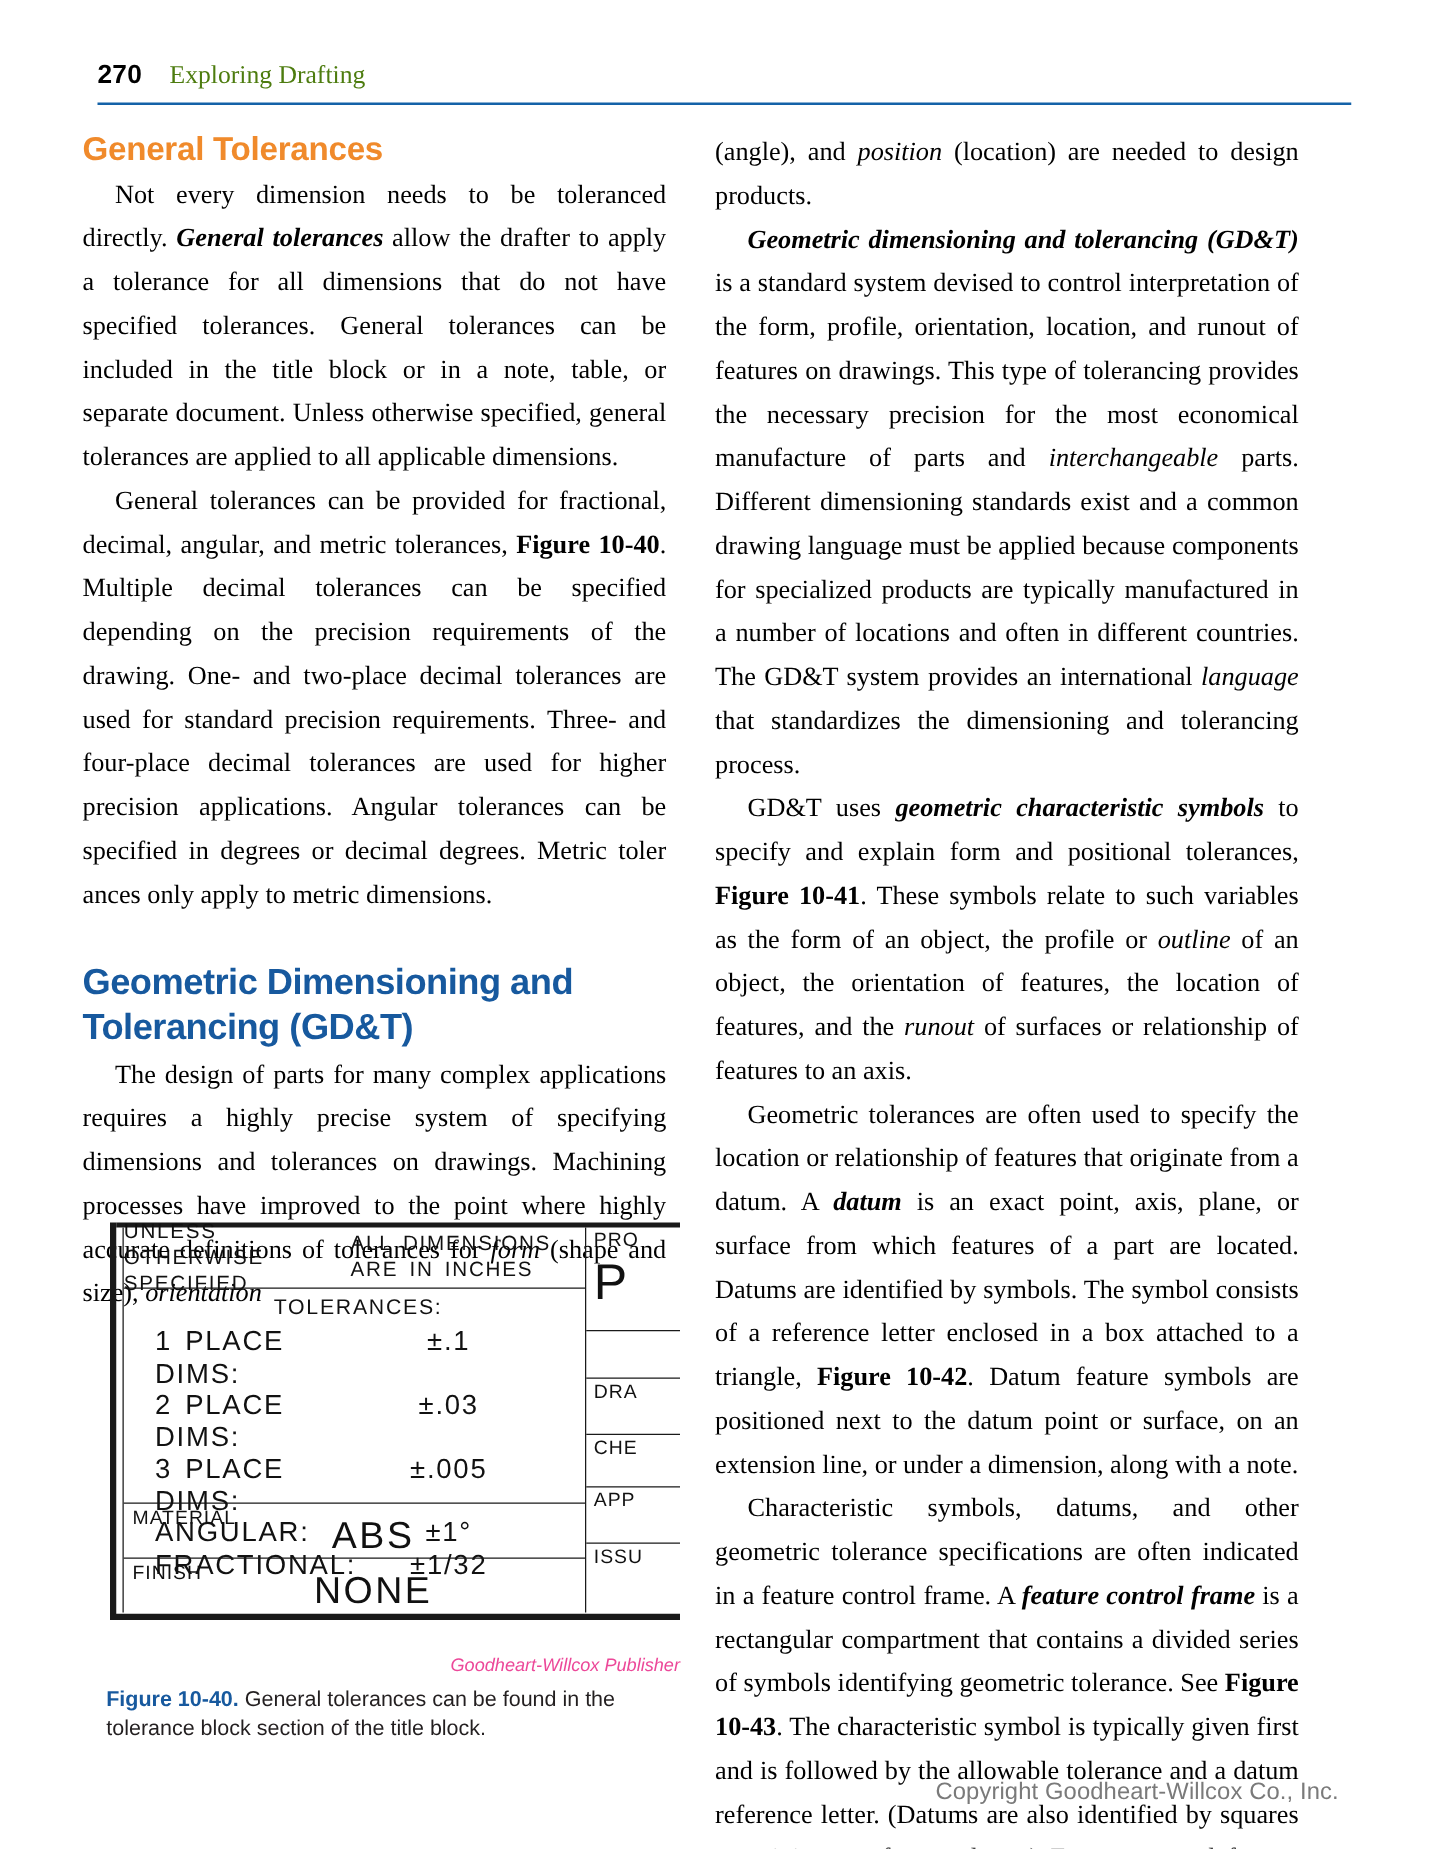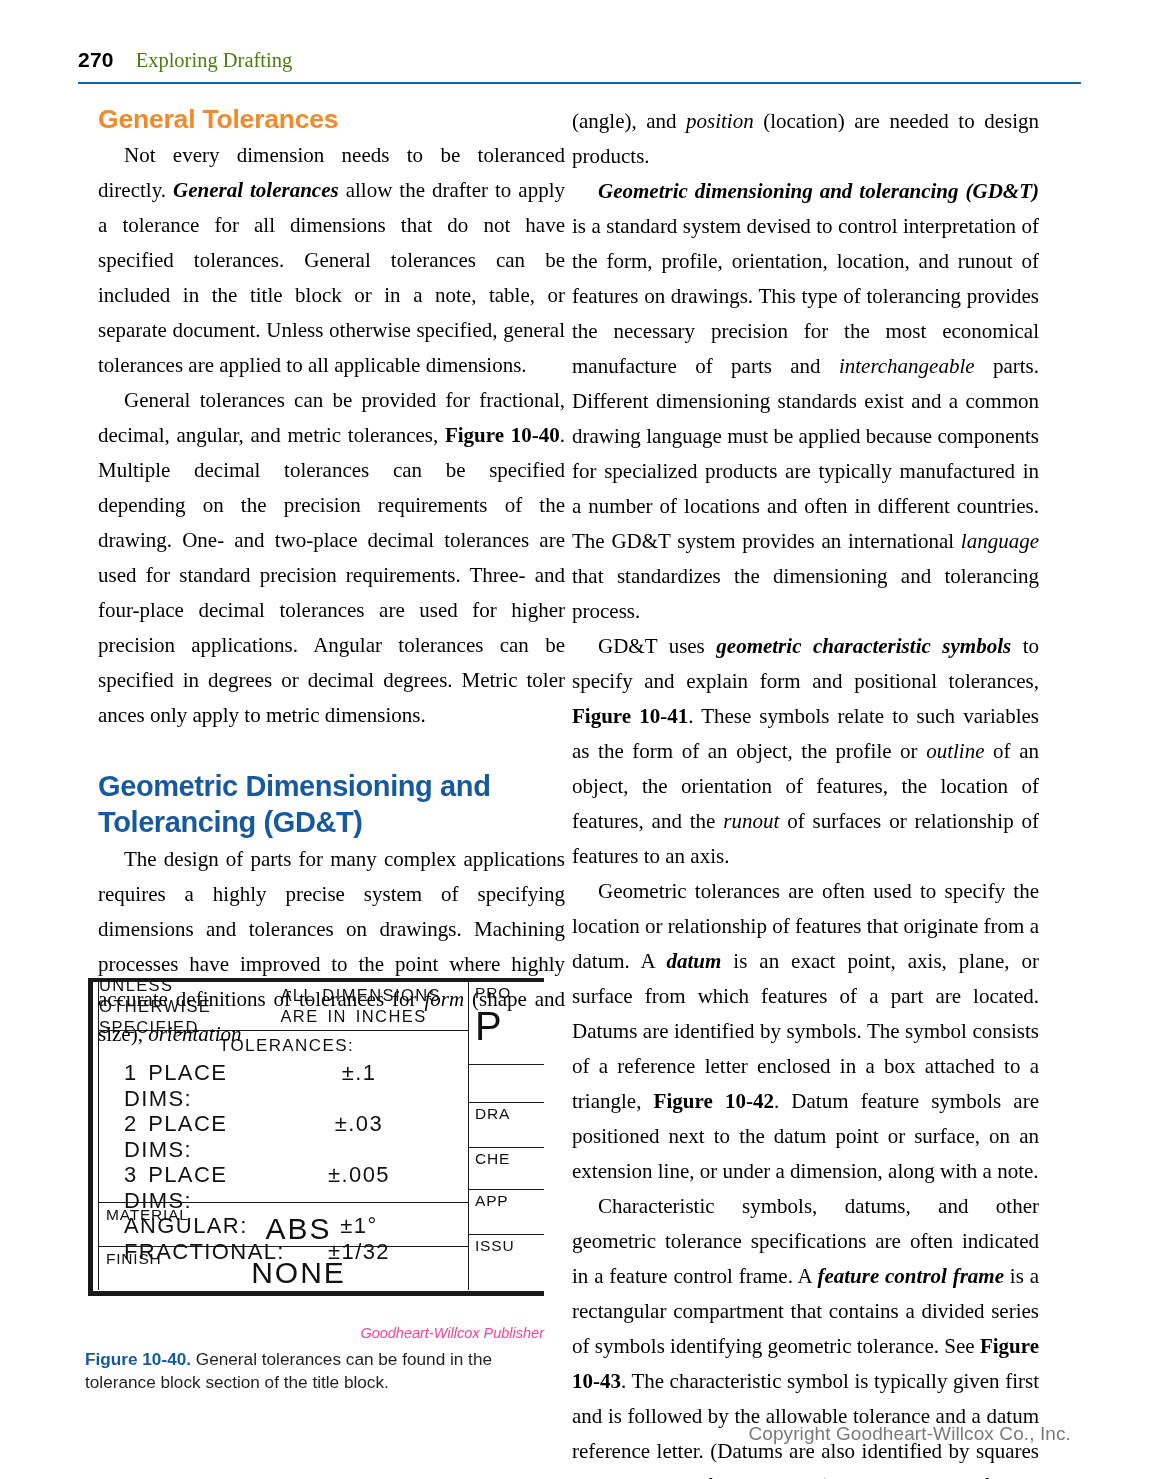--- a/index.html
+++ b/index.html
@@ -46,21 +46,21 @@
     height: 2px;
     background: #1462A8;
   }
 
   
   .col {
     position: absolute;
     width: 467px;
     top: 104px;
   }
-  .col-left  { left: 98px; }
+  .col-left  { left: 66px; }
   .col-right { left: 572px; }
 
   h2.section-orange {
     font-family: "Liberation Sans", sans-serif;
     font-weight: bold;
     font-size: 26.5px;
     color: #F08A2B;
     margin: 0 0 4px 0;
     letter-spacing: -0.2px;
     line-height: 1.15;

